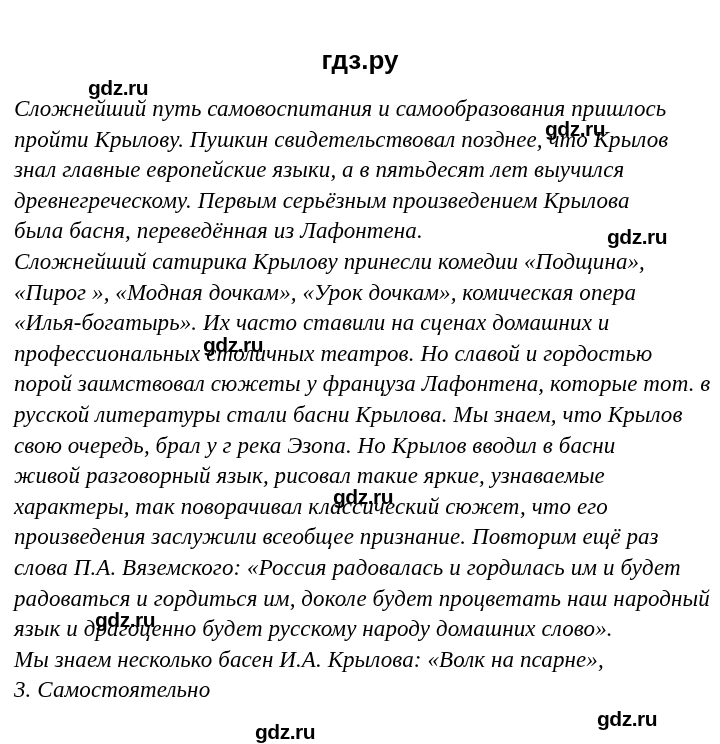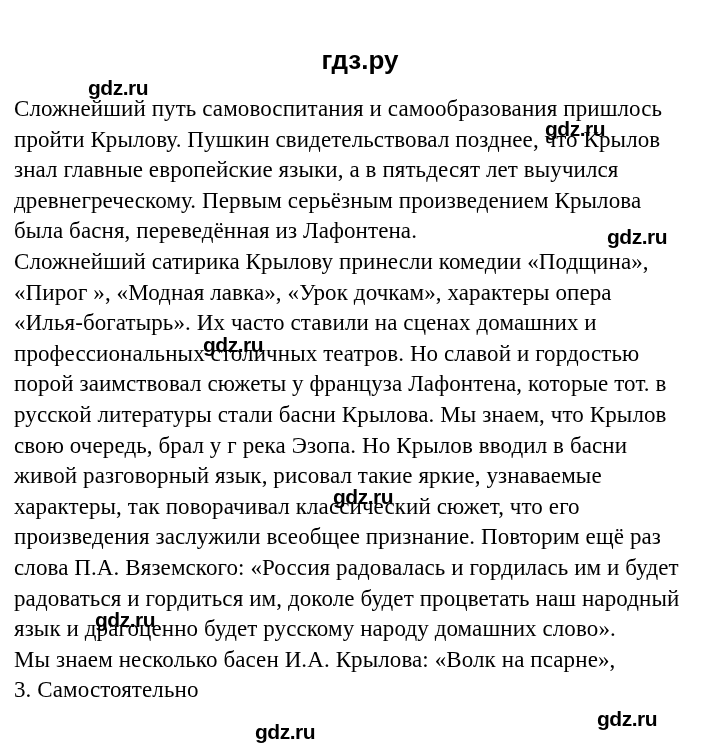--- a/index.html
+++ b/index.html
@@ -30,20 +30,21 @@
       color: #000000;
     }
     .text-block {
       position: absolute;
       left: 14px;
       top: 46px;
       width: 704px;
       font-size: 23px;
       line-height: 30.6px;
       color: #000000;
+      font-style: italic;
     }
     .line {
       white-space: nowrap;
       letter-spacing: 0.1px;
     }
     .wm {
       position: absolute;
       font-family: "Liberation Sans", sans-serif;
       font-weight: bold;
       font-size: 21px;
@@ -71,21 +72,21 @@
 <div class="page">
   <div class="site-header">гдз.ру</div>
 
   <div class="text-block">
       <div class="line">Сложнейший путь самовоспитания и самообразования пришлось</div>
       <div class="line">пройти Крылову. Пушкин свидетельствовал позднее, что Крылов</div>
       <div class="line">знал главные европейские языки, а в пятьдесят лет выучился</div>
       <div class="line">древнегреческому. Первым серьёзным произведением Крылова</div>
       <div class="line">была басня, переведённая из Лафонтена.</div>
       <div class="line">Сложнейший сатирика Крылову принесли комедии «Подщина»,</div>
-      <div class="line">«Пирог », «Модная лавка», «Урок дочкам», характеры опера</div>
+      <div class="line">«Пирог », «Модная дочкам», «Урок дочкам», комическая опера</div>
       <div class="line">«Илья-богатырь». Их часто ставили на сценах домашних и</div>
       <div class="line">профессиональных столичных театров. Но славой и гордостью</div>
       <div class="line">порой заимствовал сюжеты у француза Лафонтена, которые тот. в</div>
       <div class="line">русской литературы стали басни Крылова. Мы знаем, что Крылов</div>
       <div class="line">свою очередь, брал у г река Эзопа. Но Крылов вводил в басни</div>
       <div class="line">живой разговорный язык, рисовал такие яркие, узнаваемые</div>
       <div class="line">характеры, так поворачивал классический сюжет, что его</div>
       <div class="line">произведения заслужили всеобщее признание. Повторим ещё раз</div>
       <div class="line">слова П.А. Вяземского: «Россия радовалась и гордилась им и будет</div>
       <div class="line">радоваться и гордиться им, доколе будет процветать наш народный</div>

